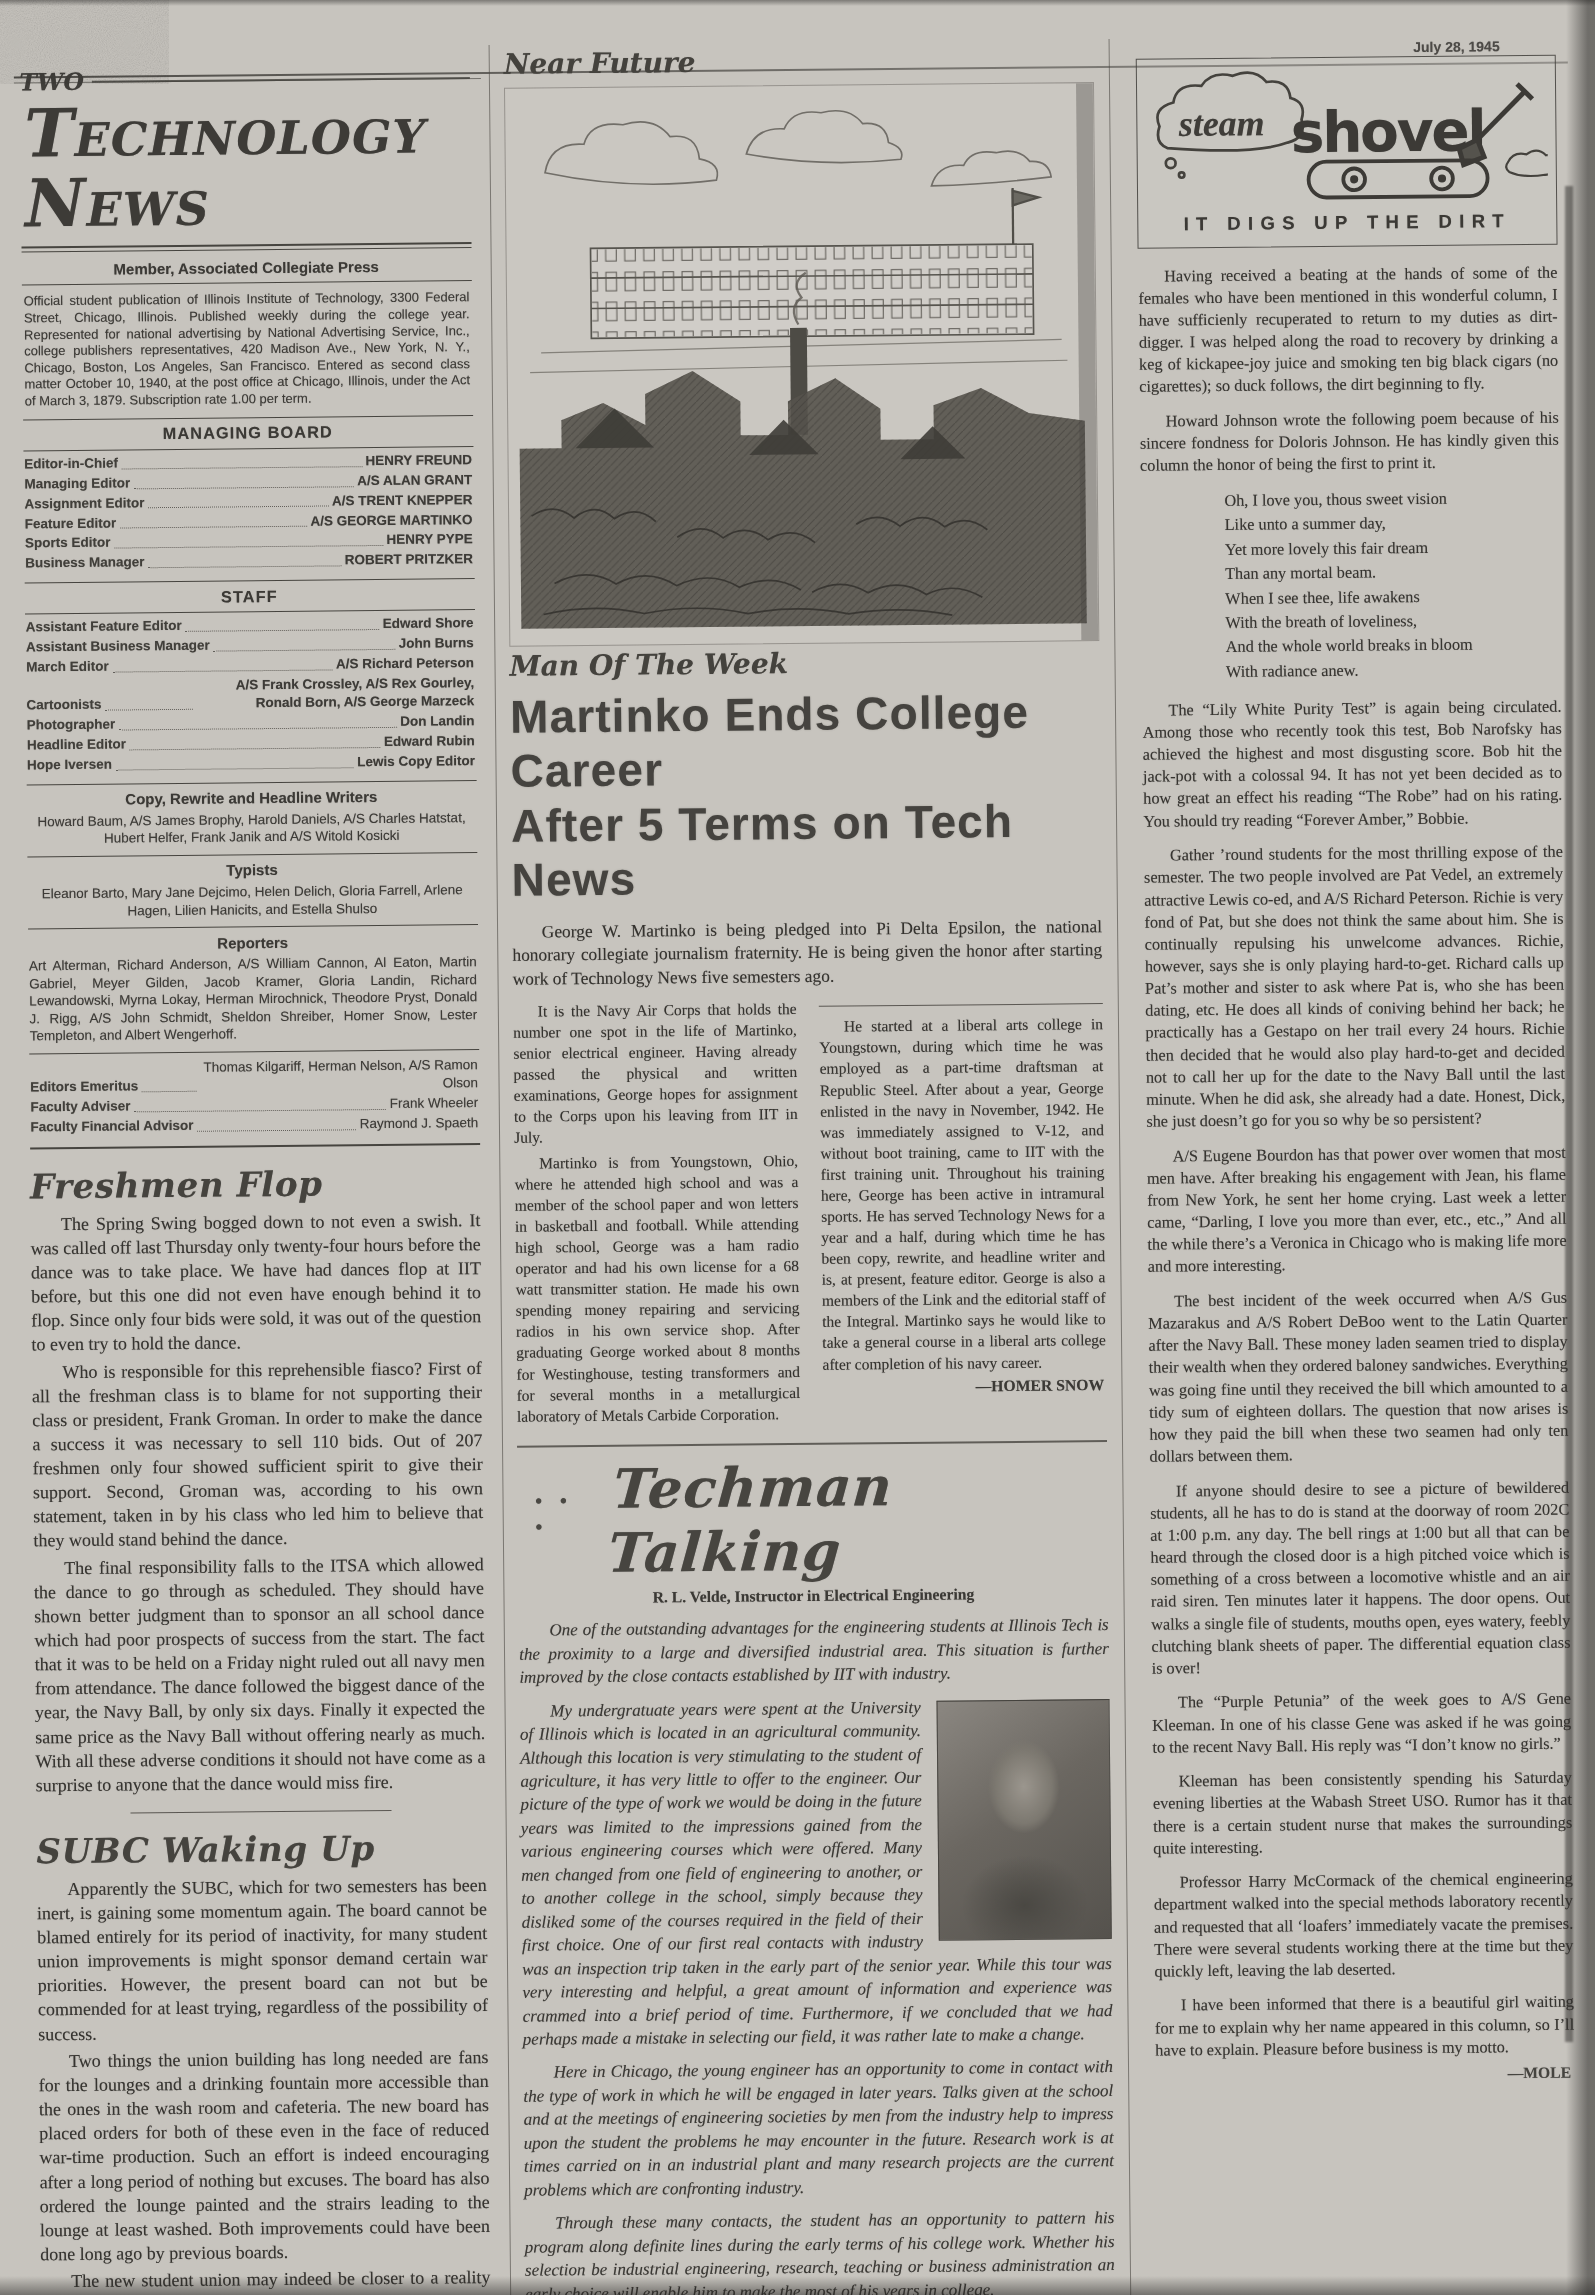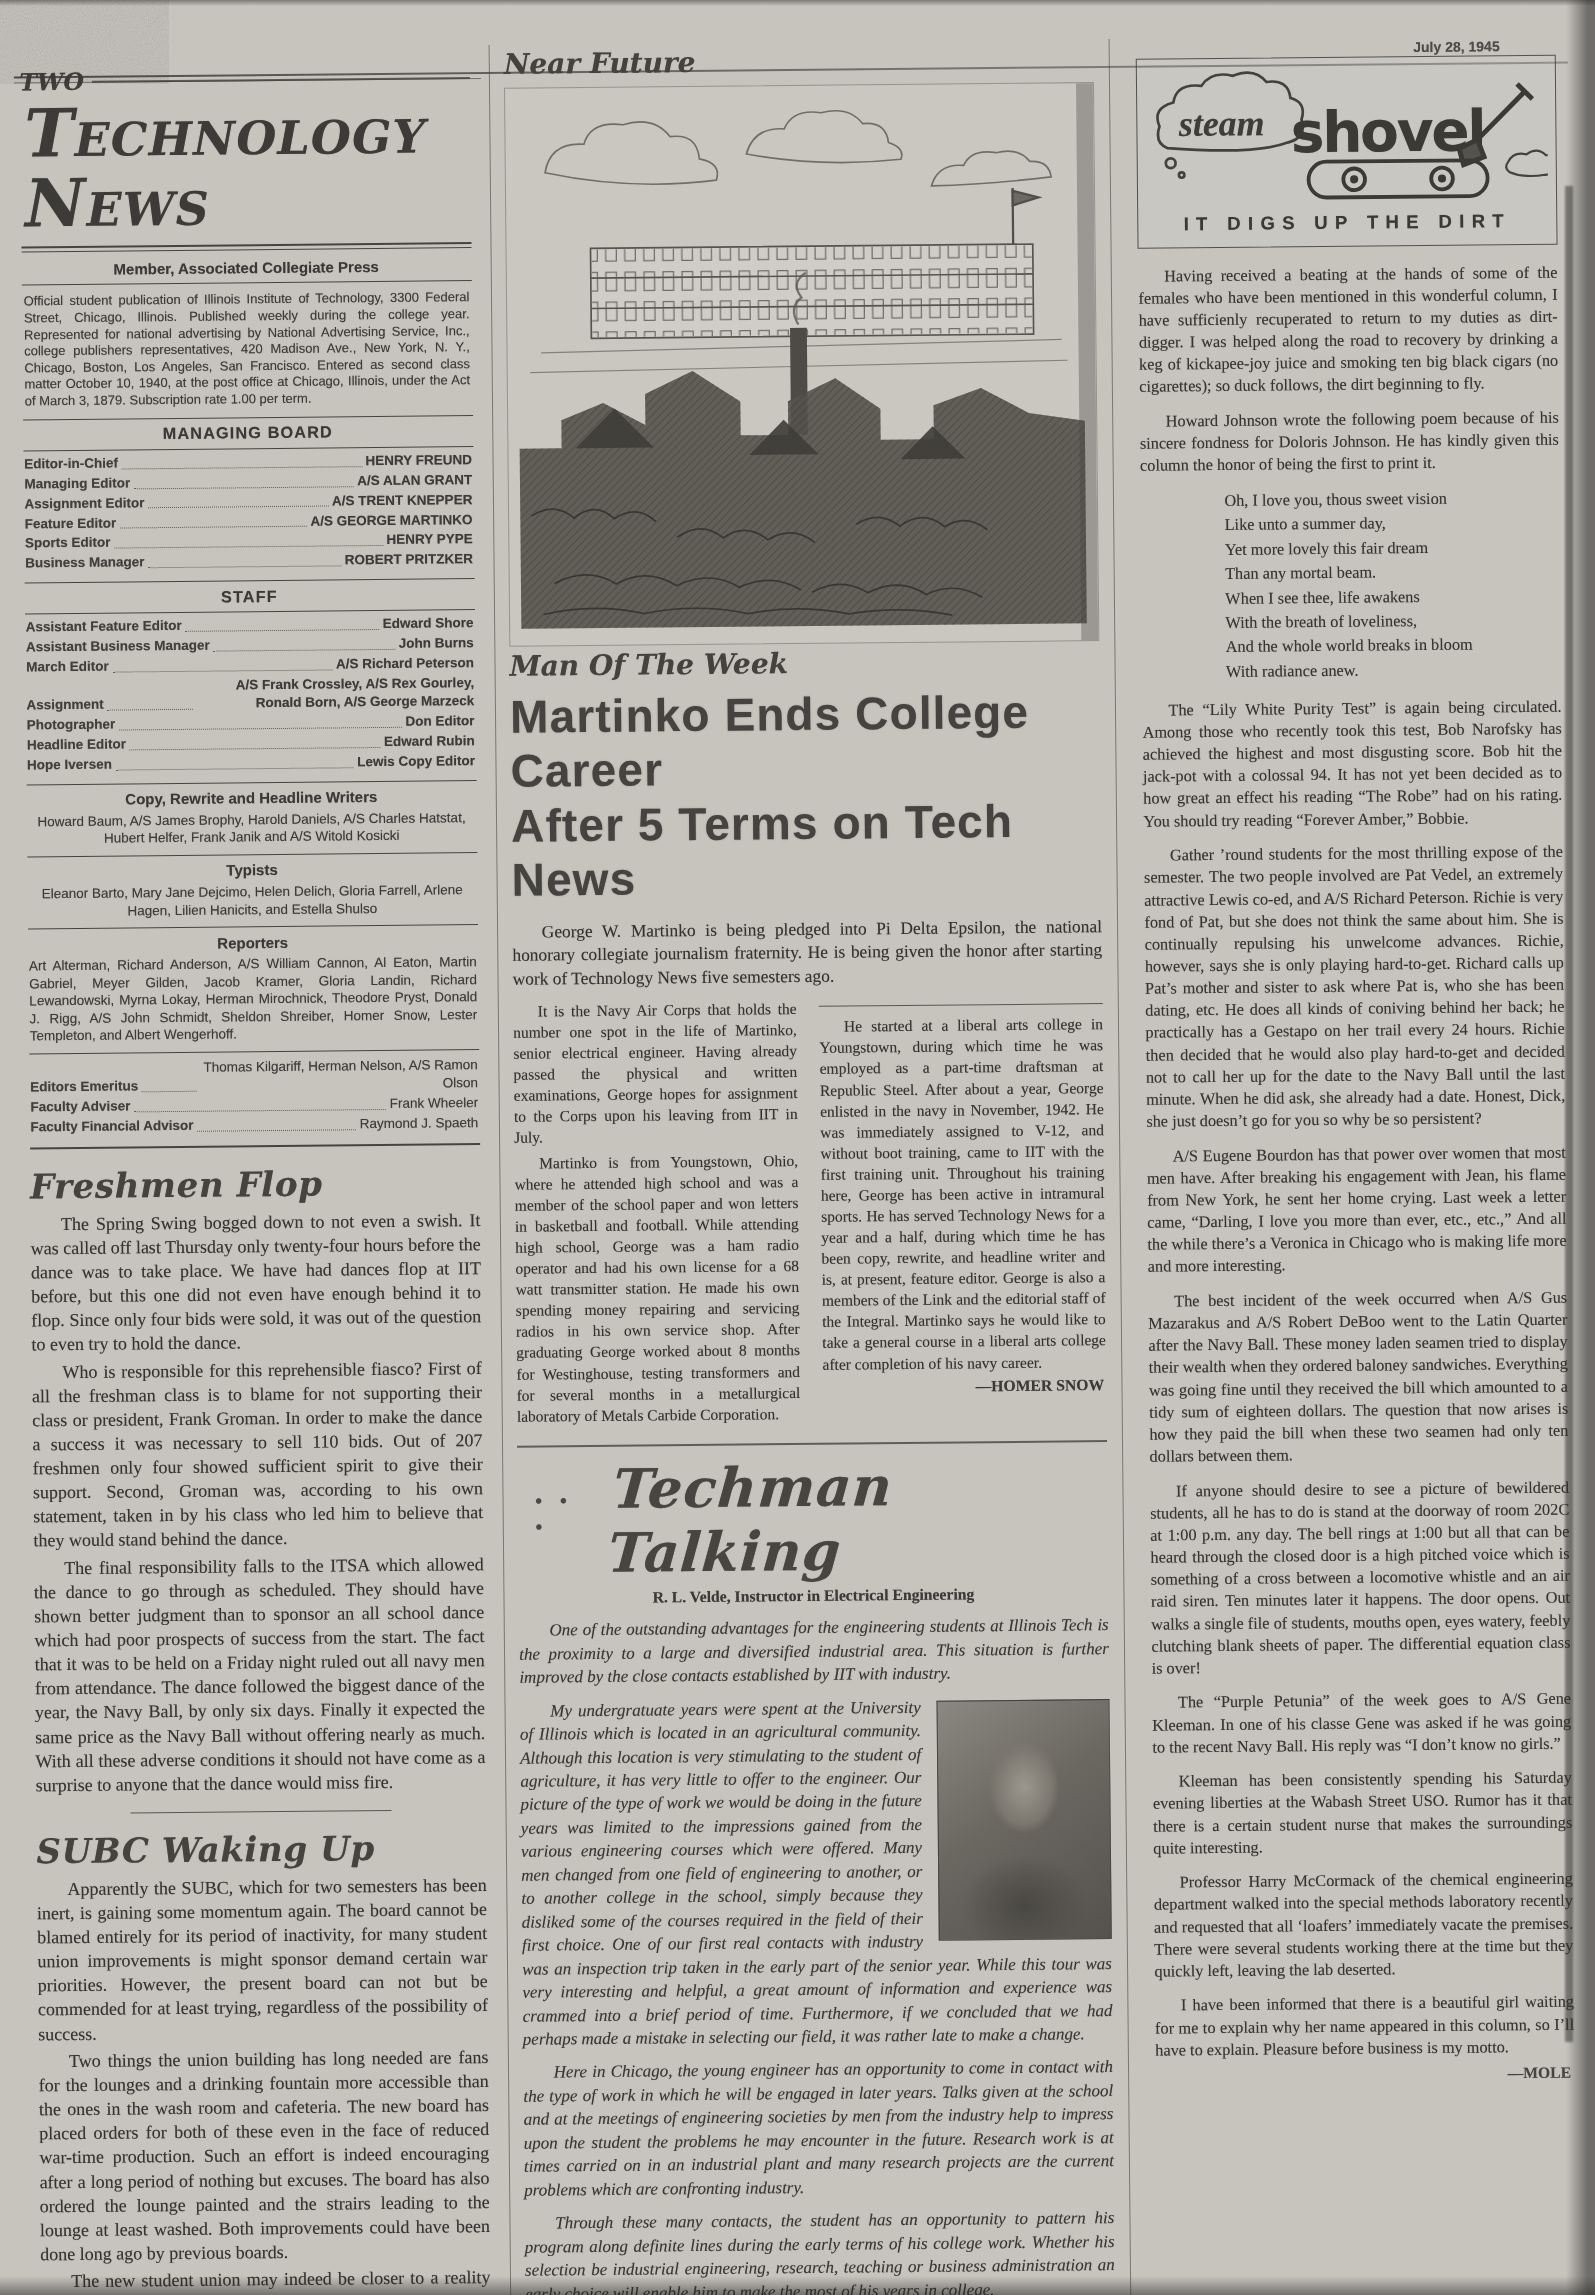--- a/index.html
+++ b/index.html
@@ -184,28 +184,28 @@
             <span class="lbl">Assistant Business Manager</span>
             <span class="dots"></span>
             <span class="val">John Burns</span>
           </div>
           <div class="leader-row">
             <span class="lbl">March Editor</span>
             <span class="dots"></span>
             <span class="val">A/S Richard Peterson</span>
           </div>
           <div class="leader-row">
-            <span class="lbl">Assignment</span>
+            <span class="lbl">Cartoonists</span>
             <span class="dots"></span>
             <span class="val">A/S Frank Crossley, A/S Rex Gourley, Ronald Born, A/S George Marzeck</span>
           </div>
           <div class="leader-row">
             <span class="lbl">Photographer</span>
             <span class="dots"></span>
-            <span class="val">Don Editor</span>
+            <span class="val">Don Landin</span>
           </div>
           <div class="leader-row">
             <span class="lbl">Headline Editor</span>
             <span class="dots"></span>
             <span class="val">Edward Rubin</span>
           </div>
           <div class="leader-row">
             <span class="lbl">Hope Iversen</span>
             <span class="dots"></span>
             <span class="val">Lewis Copy Editor</span>

